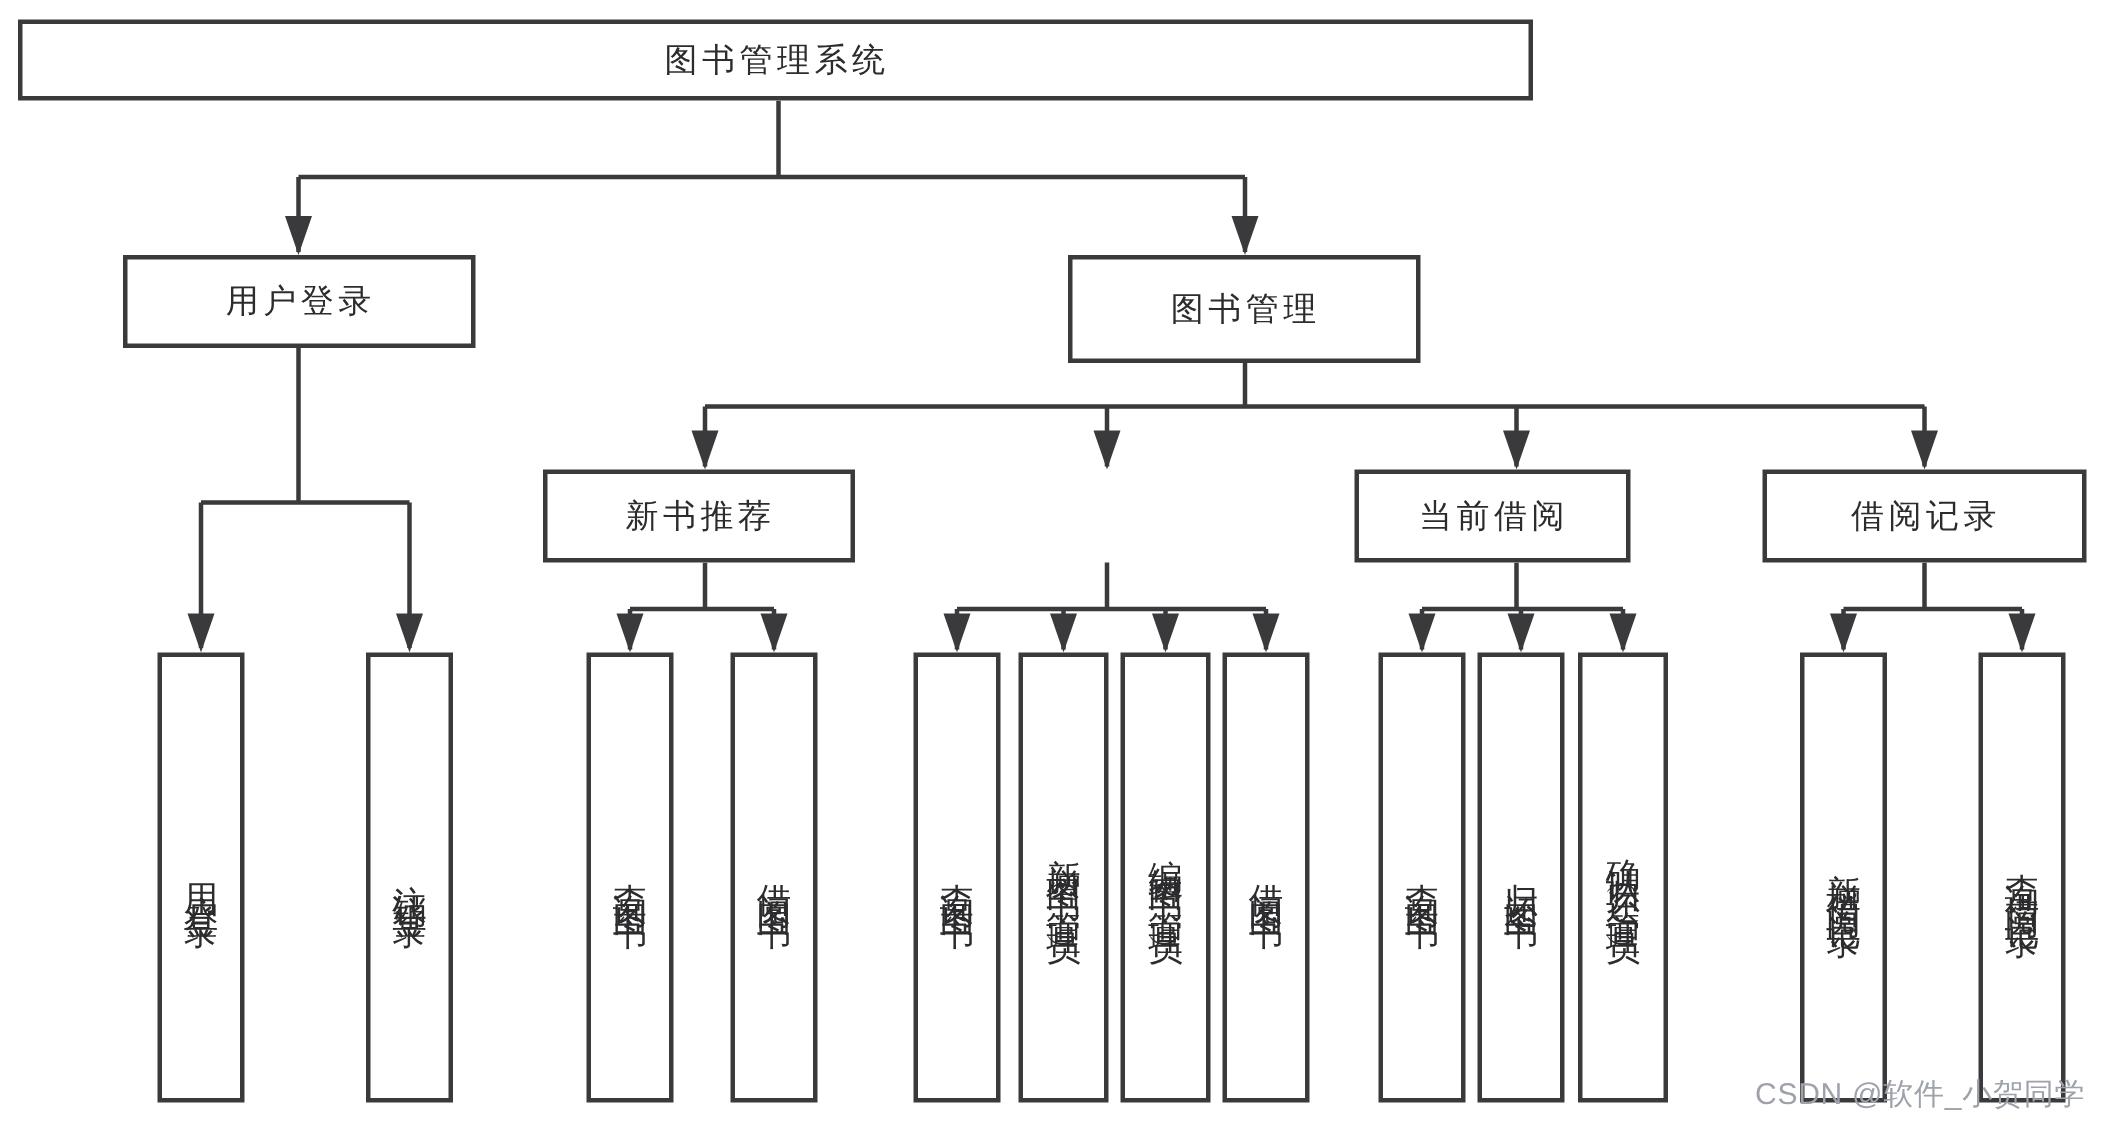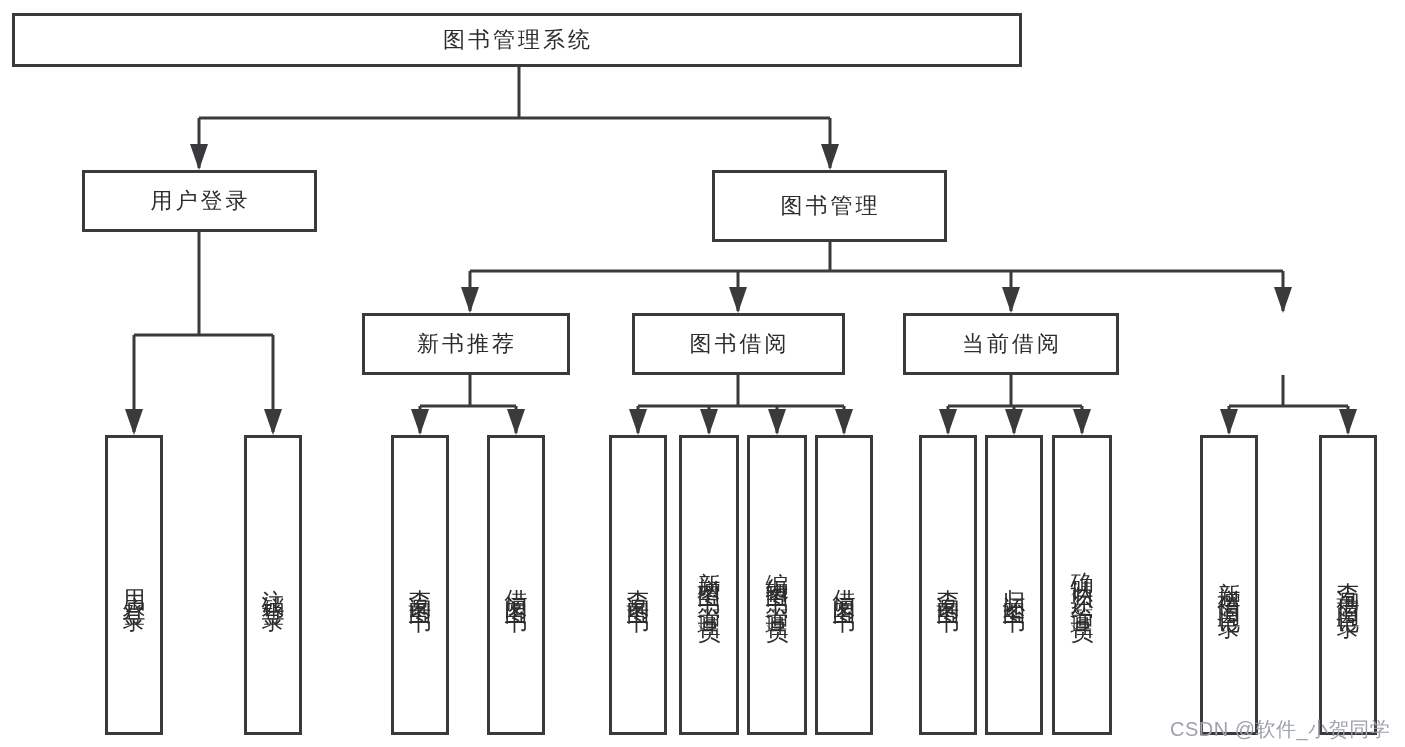--- a/index.html
+++ b/index.html
@@ -102,25 +102,25 @@
   <div class="box hbox" style="left:82px;top:170px;width:235px;height:62px">
     <span class="lbl">用户登录</span>
   </div>
   <div class="box hbox" style="left:712px;top:170px;width:235px;height:72px">
     <span class="lbl">图书管理</span>
   </div>
 
   <div class="box hbox" style="left:362px;top:313px;width:208px;height:62px">
     <span class="lbl">新书推荐</span>
   </div>
-  <div class="box hbox" style="left:632px;top:313px;width:213px;height:62px">
-    <span class="lbl">图书借阅</span>
+  <div class="box hbox" style="left:903px;top:313px;width:184px;height:62px">
+    <span class="lbl">当前借阅</span>
   </div>
-  <div class="box hbox" style="left:903px;top:313px;width:216px;height:62px">
-    <span class="lbl">当前借阅</span>
+  <div class="box hbox" style="left:1175px;top:313px;width:216px;height:62px">
+    <span class="lbl">借阅记录</span>
   </div>
 
   <div class="box vbox" style="left:105px;top:435px;width:58px;height:300px">
     <span class="lbl">用户登录</span>
   </div>
   <div class="box vbox" style="left:244px;top:435px;width:58px;height:300px">
     <span class="lbl">注销登录</span>
   </div>
 
   <div class="box vbox" style="left:391px;top:435px;width:58px;height:300px">

